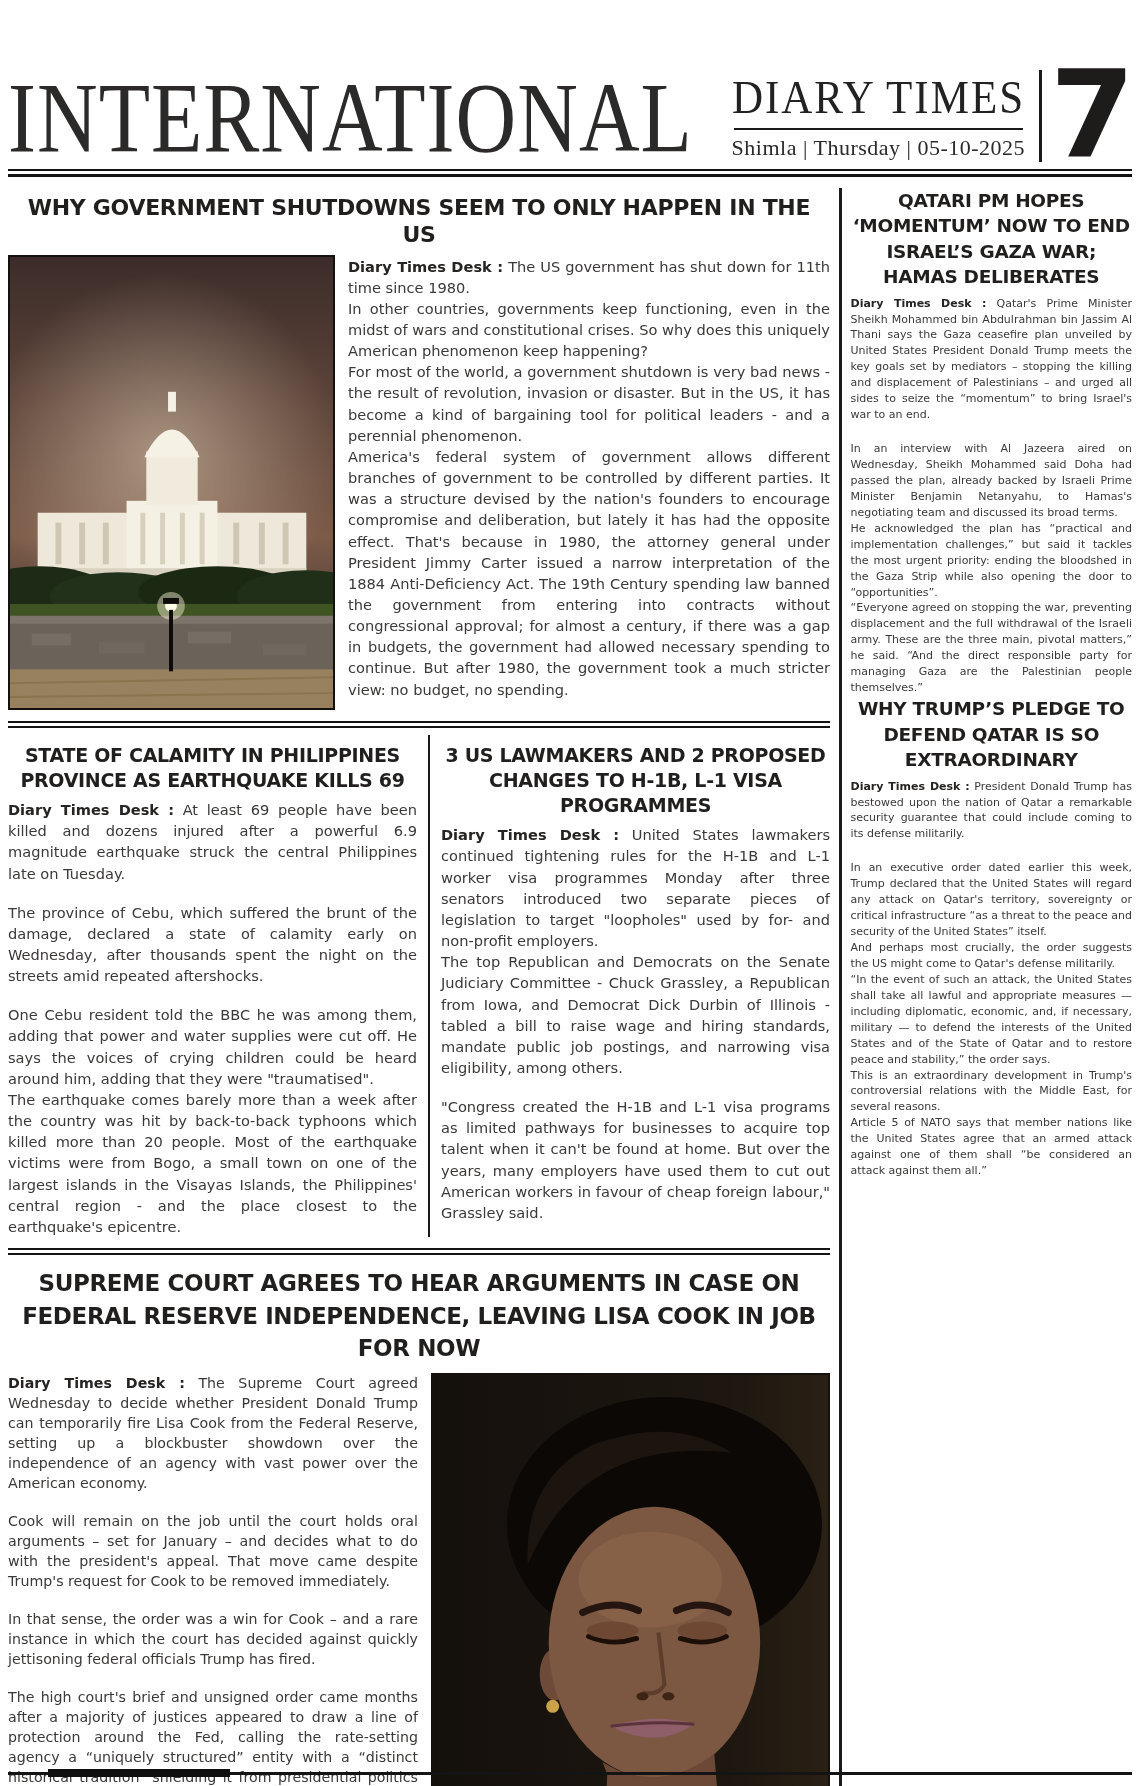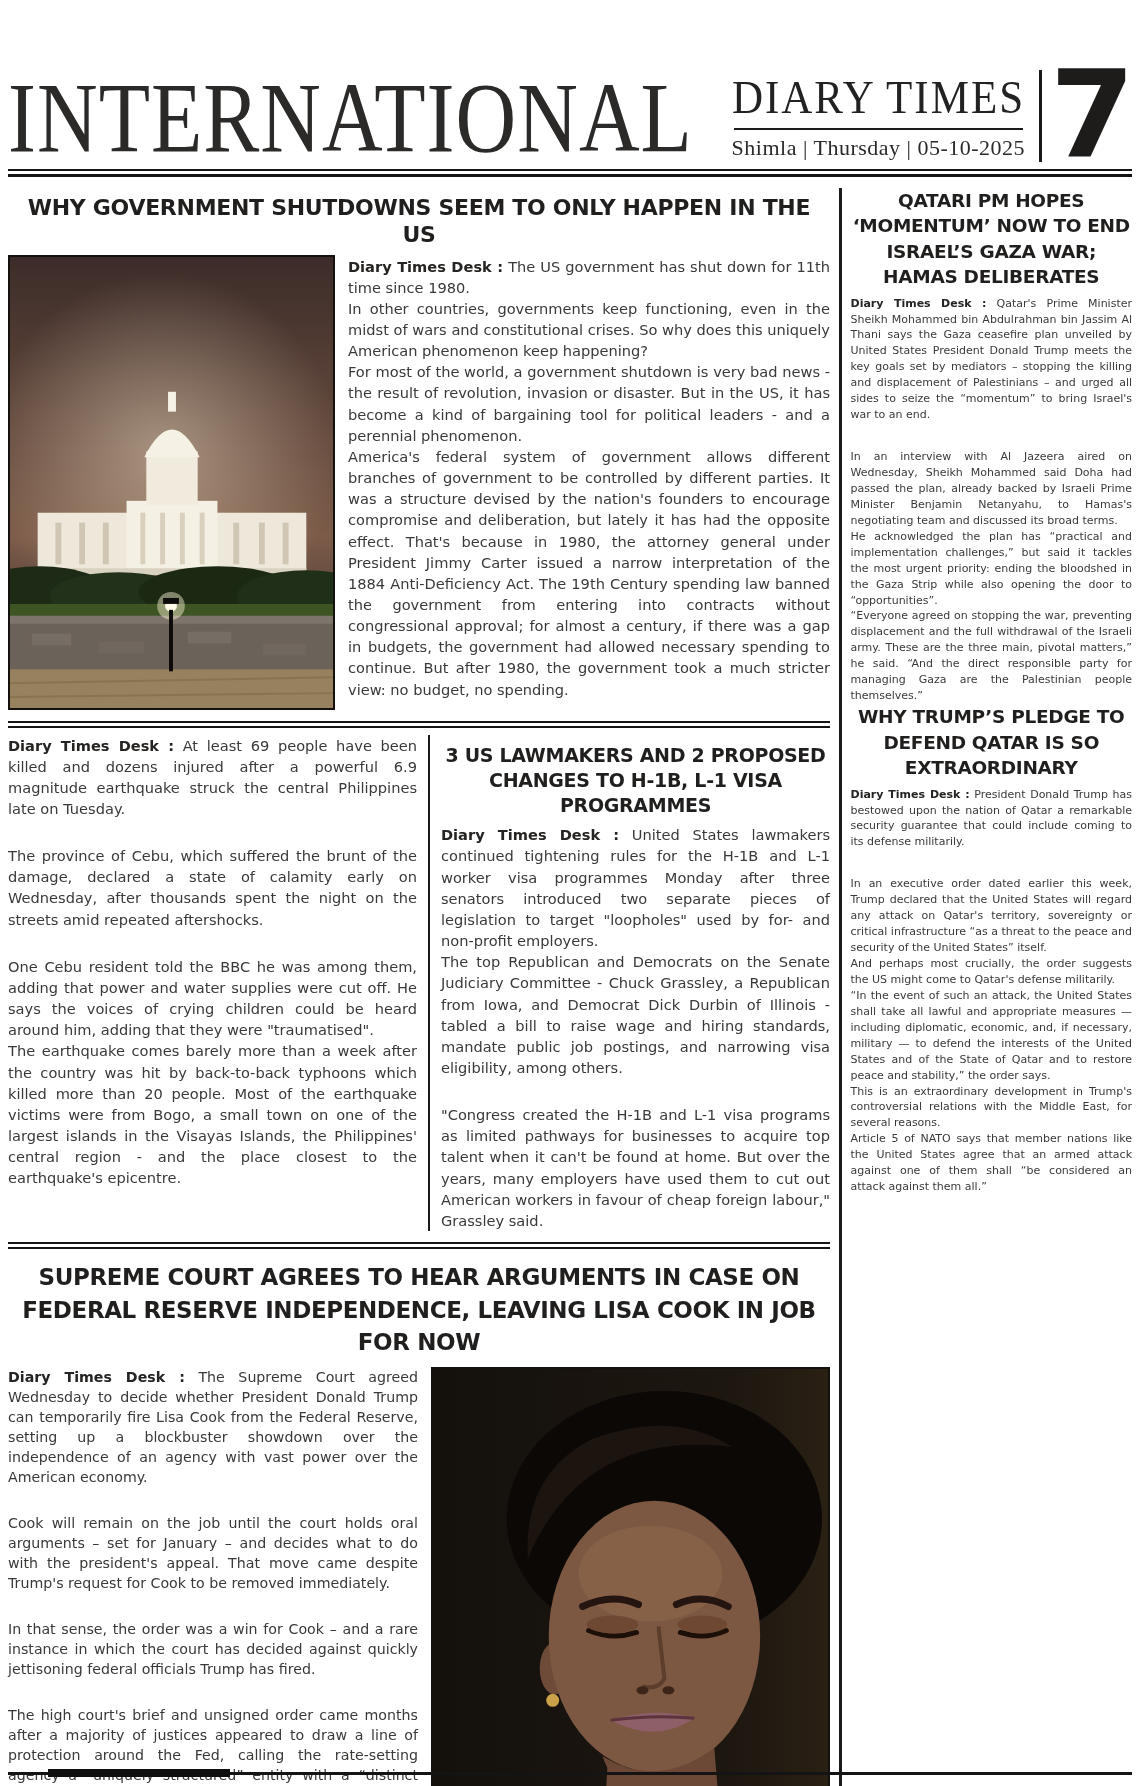--- a/index.html
+++ b/index.html
@@ -25,21 +25,21 @@
   .main-vline{width:2.5px;background:#1b1b1b;margin:2px 9px 30px 9px;flex:none;}
   .right-col{flex:1;min-width:0;padding-top:2px;}
 
   
   .headline{font-weight:bold;text-align:center;color:#211f1e;letter-spacing:-.3px;margin:8px 0 6px;}
   .hl-lg{font-size:22px;line-height:1.25;}
   .hl-md{font-size:19px;line-height:1.33;}
   .hl-sm{font-size:18.5px;line-height:1.38;}
   .hl-xl{font-size:23px;line-height:1.42;letter-spacing:-.4px;margin:12px 0 4px;}
   .body-text p{margin:0;text-align:justify;font-size:14.6px;line-height:1.45;}
-  .body-text p.gap{margin-top:26px;}
+  .body-text p.gap{margin-top:18px;}
   b.desk{color:#262422;}
 
   
   .art1-row{display:flex;gap:13px;margin-top:6px;}
   .figure{border:2.5px solid #14110e;box-sizing:border-box;background:#111;flex:none;}
   .fig-capitol{width:327px;height:455px;}
   .art1-text{flex:1;min-width:0;padding-top:1px;}
 
   .sep-double{border-top:2.5px solid #141414;border-bottom:2.5px solid #141414;height:3px;margin:11px 0 7px;}
 
@@ -153,20 +153,21 @@
             <p>For most of the world, a government shutdown is very bad news - the result of revolution, invasion or disaster. But in the US, it has become a kind of bargaining tool for political leaders - and a perennial phenomenon.</p>
             <p>America's federal system of government allows different branches of government to be controlled by different parties. It was a structure devised by the nation's founders to encourage compromise and deliberation, but lately it has had the opposite effect. That's because in 1980, the attorney general under President Jimmy Carter issued a narrow interpretation of the 1884 Anti-Deficiency Act. The 19th Century spending law banned the government from entering into contracts without congressional approval; for almost a century, if there was a gap in budgets, the government had allowed necessary spending to continue. But after 1980, the government took a much stricter view: no budget, no spending.</p>
           </div>
         </div>
       </div>
 
       <div class="sep-double"></div>
 
       <div class="row2">
         <div class="art2">
+          <div class="headline hl-md">STATE OF CALAMITY IN PHILIPPINES PROVINCE AS EARTHQUAKE KILLS 69</div>
           <div class="body-text">
             <p><b class="desk">Diary Times Desk :</b> <span>At least 69 people have been killed and dozens injured after a powerful 6.9 magnitude earthquake struck the central Philippines late on Tuesday.</span></p>
             <p class="gap">The province of Cebu, which suffered the brunt of the damage, declared a state of calamity early on Wednesday, after thousands spent the night on the streets amid repeated aftershocks.</p>
             <p class="gap">One Cebu resident told the BBC he was among them, adding that power and water supplies were cut off. He says the voices of crying children could be heard around him, adding that they were "traumatised".</p>
             <p>The earthquake comes barely more than a week after the country was hit by back-to-back typhoons which killed more than 20 people. Most of the earthquake victims were from Bogo, a small town on one of the largest islands in the Visayas Islands, the Philippines' central region - and the place closest to the earthquake's epicentre.</p>
           </div>
         </div>
         <div class="row2-vline"></div>
         <div class="art3">
           <div class="headline hl-md">3 US LAWMAKERS AND 2 PROPOSED CHANGES TO H-1B, L-1 VISA PROGRAMMES</div>

